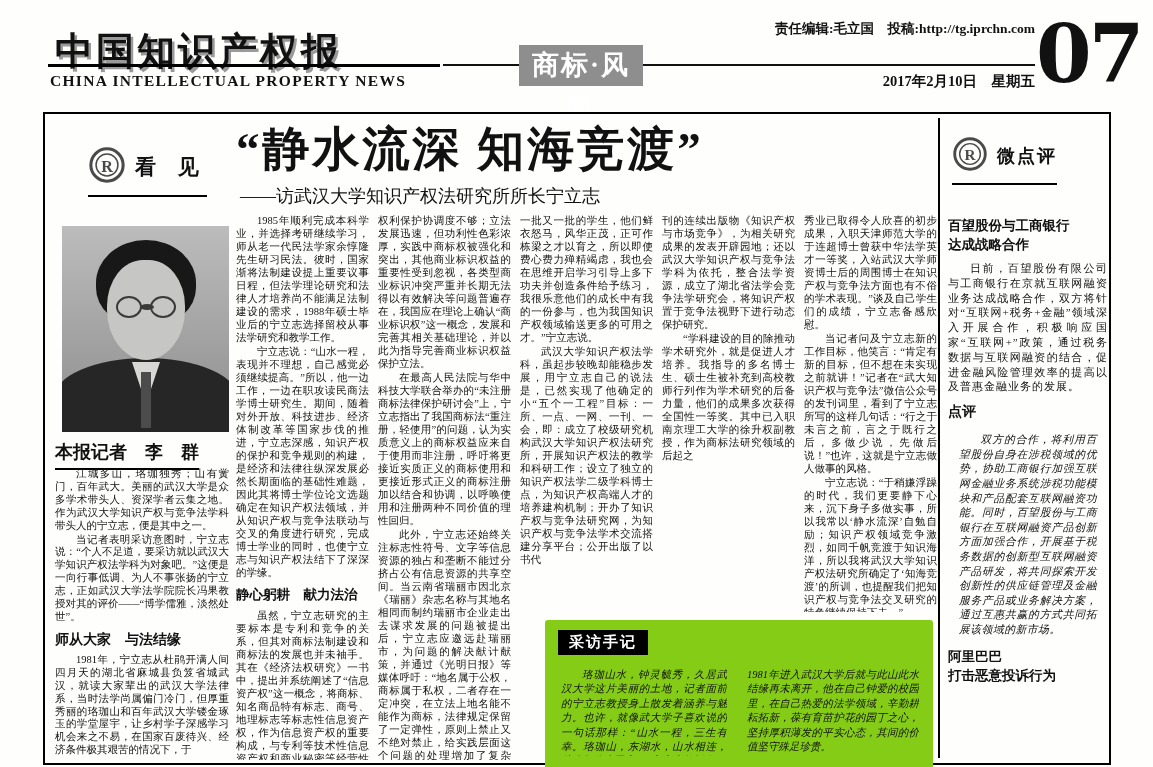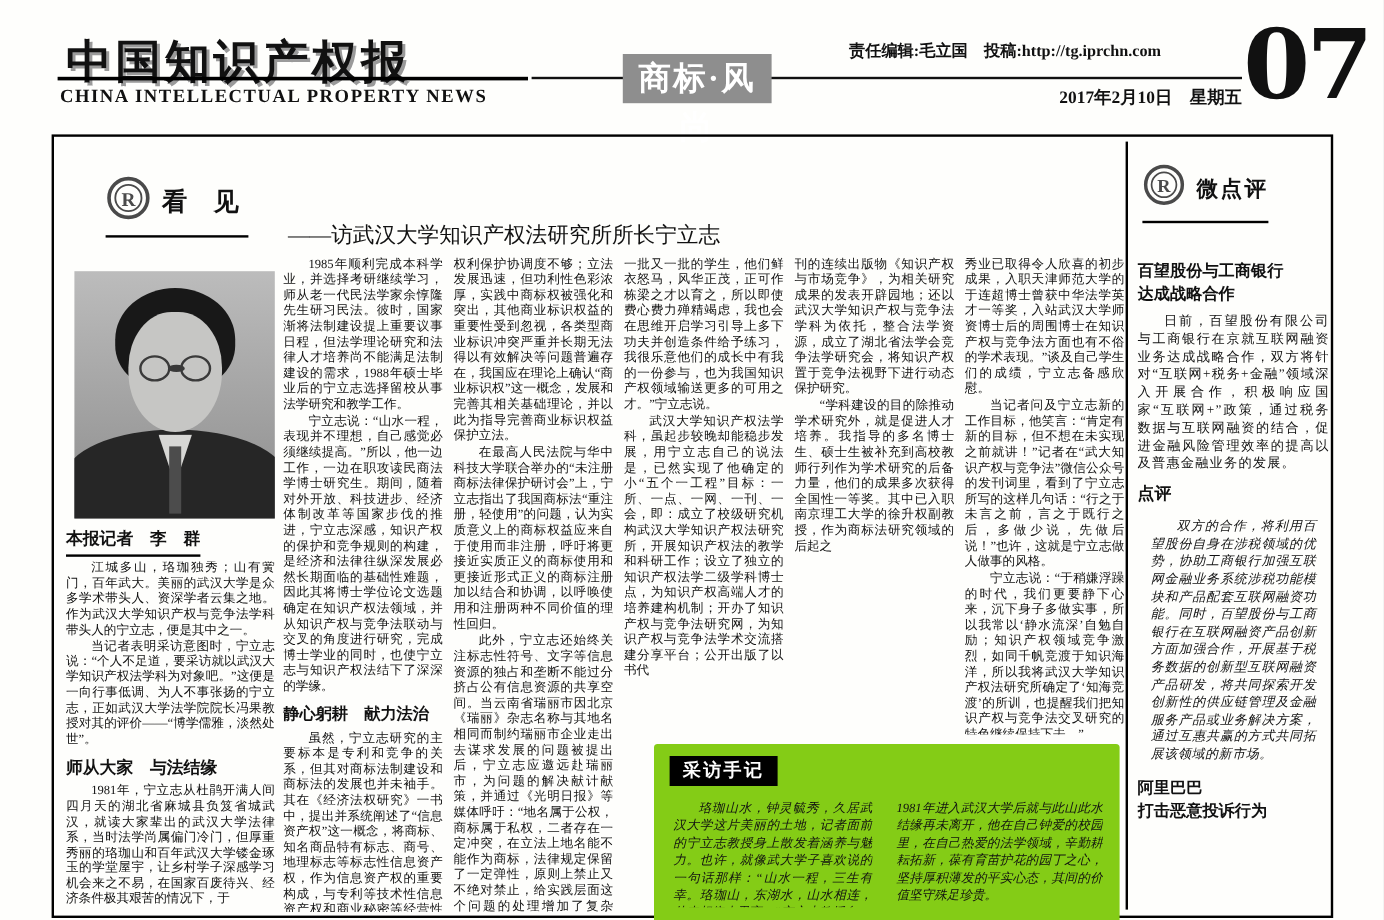--- a/index.html
+++ b/index.html
@@ -7,21 +7,21 @@
         font-family:"Liberation Serif","DejaVu Serif",serif;color:#111;}
   .abs{position:absolute;}
   
   .mast-cn{left:55px;top:26px;font-size:38px;font-weight:bold;letter-spacing:3px;
            text-shadow:2.5px 2.5px 0 #9a9a9a;white-space:nowrap;}
   .mast-rule{left:48px;top:64px;width:392px;height:3px;background:#000;}
   .mast-en{left:50px;top:72px;font-size:15.5px;font-weight:bold;letter-spacing:1.3px;white-space:nowrap;}
   .top-rule{left:443px;top:64px;width:592px;height:2px;background:#111;}
   .banner{left:519px;top:45px;width:124px;height:41px;background:#8e8e8e;color:#fff;
           font-size:27px;font-weight:bold;letter-spacing:2px;text-align:center;line-height:41px;}
-  .editor-line{left:640px;top:34px;width:395px;text-align:center;font-size:13.5px;font-weight:bold;white-space:nowrap;}
+  .editor-line{left:640px;top:20px;width:395px;text-align:right;font-size:13.5px;font-weight:bold;white-space:nowrap;}
   .date-line{left:640px;top:72px;width:395px;text-align:right;font-size:14.5px;font-weight:bold;white-space:nowrap;}
   .page-num{left:1036px;top:14px;font-size:80px;font-weight:800;line-height:1;letter-spacing:-3px;
             font-family:"DejaVu Serif","Liberation Serif",serif;}
   
   .frame{left:43px;top:112px;width:1064px;height:649px;border:2px solid #000;}
   .vdivider{left:938px;top:118px;width:2px;height:640px;background:#000;}
   
   .logo-block{display:flex;align-items:center;gap:9px;border-bottom:2px solid #000;padding-bottom:7px;}
   .logo-block .zh{font-family:"Liberation Sans","DejaVu Sans",sans-serif;font-weight:bold;}
   .r-icon{display:inline-block;}
@@ -37,21 +37,21 @@
   .p-glasses{position:absolute;left:52px;top:70px;width:64px;height:20px;}
   .p-glasses span{position:absolute;width:22px;height:18px;border:2px solid #3a3a3a;border-radius:50%;}
   .p-glasses .l{left:2px;} .p-glasses .r{left:36px;}
   .p-glasses .b{position:absolute;left:26px;top:8px;width:10px;height:2px;background:#3a3a3a;}
   .p-suit{position:absolute;left:-8px;top:132px;width:184px;height:80px;background:#262626;
           border-radius:50% 50% 0 0;}
   .p-shirt{position:absolute;left:70px;top:136px;width:28px;height:42px;background:#d7d7d5;
            clip-path:polygon(0 0,100% 0,50% 100%);}
   .p-tie{position:absolute;left:79px;top:146px;width:10px;height:56px;background:#4c4c4c;}
   .byline{left:55px;top:440px;font-family:"Liberation Sans","DejaVu Sans",sans-serif;
-          font-size:14px;font-weight:bold;border-bottom:2px solid #000;padding-bottom:4px;}
+          font-size:18px;font-weight:bold;border-bottom:2px solid #000;padding-bottom:4px;}
   .side-text{left:55px;top:468px;width:174px;height:292px;overflow:hidden;}
   .side-text p,.col p{font-size:10.5px;line-height:12.9px;text-align:justify;
           text-indent:2em;margin:0 0 1px 0;}
   .subhead{font-family:"Liberation Sans","DejaVu Sans",sans-serif;font-size:14px;
            font-weight:bold;margin:7px 0 5px 0;text-indent:0;}
   
   .headline{left:236px;top:118px;width:710px;font-size:47px;font-weight:bold;
             letter-spacing:3px;white-space:nowrap;}
   .subtitle{left:240px;top:184px;font-size:18px;white-space:nowrap;}
   .cols{left:236px;top:214px;width:702px;display:flex;gap:9px;}
@@ -126,20 +126,21 @@
 
   <div class="abs byline">本报记者　李　群</div>
 
   <div class="abs side-text">
     <p>江城多山，珞珈独秀；山有黉门，百年武大。美丽的武汉大学是众多学术带头人、资深学者云集之地。作为武汉大学知识产权与竞争法学科带头人的宁立志，便是其中之一。</p>
     <p>当记者表明采访意图时，宁立志说：“个人不足道，要采访就以武汉大学知识产权法学科为对象吧。”这便是一向行事低调、为人不事张扬的宁立志，正如武汉大学法学院院长冯果教授对其的评价——“博学儒雅，淡然处世”。</p>
     <div class="subhead">师从大家　与法结缘</div>
     <p>1981年，宁立志从杜鹃开满人间四月天的湖北省麻城县负笈省城武汉，就读大家辈出的武汉大学法律系，当时法学尚属偏门冷门，但厚重秀丽的珞珈山和百年武汉大学镂金琢玉的学堂屋宇，让乡村学子深感学习机会来之不易，在国家百废待兴、经济条件极其艰苦的情况下，于</p>
   </div>
 
+  <div class="abs headline">“静水流深 知海竞渡”</div>
   <div class="abs subtitle">——访武汉大学知识产权法研究所所长宁立志</div>
 
   <div class="abs cols">
     <div class="col tall">
       <p>1985年顺利完成本科学业，并选择考研继续学习，师从老一代民法学家余惇隆先生研习民法。彼时，国家渐将法制建设提上重要议事日程，但法学理论研究和法律人才培养尚不能满足法制建设的需求，1988年硕士毕业后的宁立志选择留校从事法学研究和教学工作。</p>
       <p>宁立志说：“山水一程，表现并不理想，自己感觉必须继续提高。”所以，他一边工作，一边在职攻读民商法学博士研究生。期间，随着对外开放、科技进步、经济体制改革等国家步伐的推进，宁立志深感，知识产权的保护和竞争规则的构建，是经济和法律往纵深发展必然长期面临的基础性难题，因此其将博士学位论文选题确定在知识产权法领域，并从知识产权与竞争法联动与交叉的角度进行研究，完成博士学业的同时，也使宁立志与知识产权法结下了深深的学缘。</p>
       <div class="subhead">静心躬耕　献力法治</div>
       <p>虽然，宁立志研究的主要标本是专利和竞争的关系，但其对商标法制建设和商标法的发展也并未袖手。其在《经济法权研究》一书中，提出并系统阐述了“信息资产权”这一概念，将商标、知名商品特有标志、商号、地理标志等标志性信息资产权，作为信息资产权的重要构成，与专利等技术性信息资产权和商业秘密等经营性信息资产权相并列加以强调，还曾专门发表文章对我国商业标识保护立法的现状和完善进行系统阐述，他认为，我国商业标识保护立法呈现以下特点：法律资源丰富，但分布却较为分散；制度体系较为完整，但规范性文件过泛；立法内容涉及面广，但具体分配失衡；权利冲突受到关注，但</p>
     </div>
     <div class="col tall">

